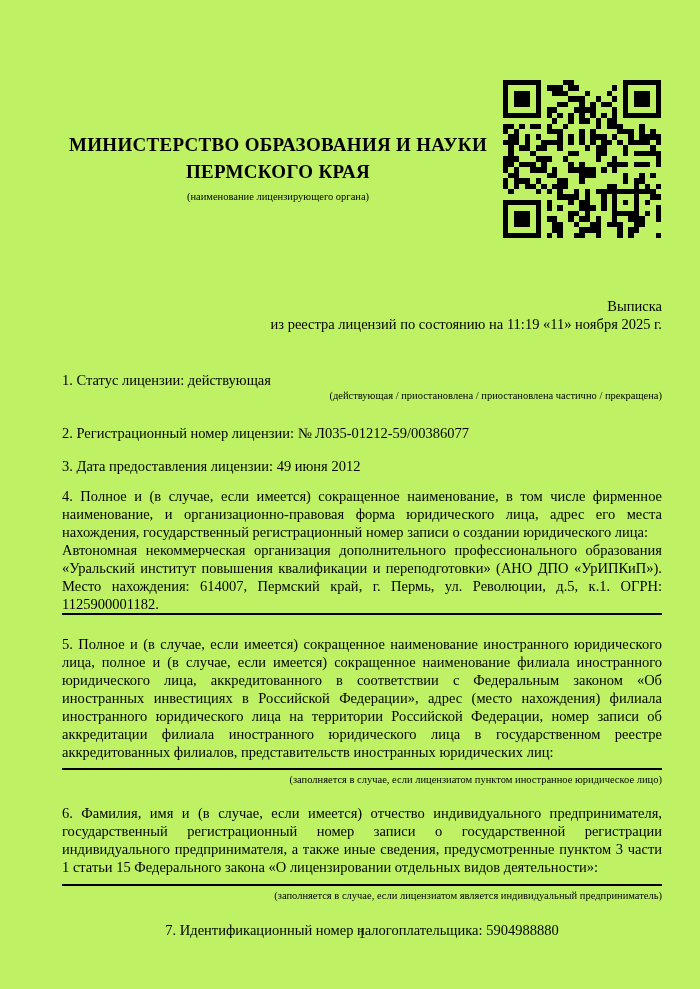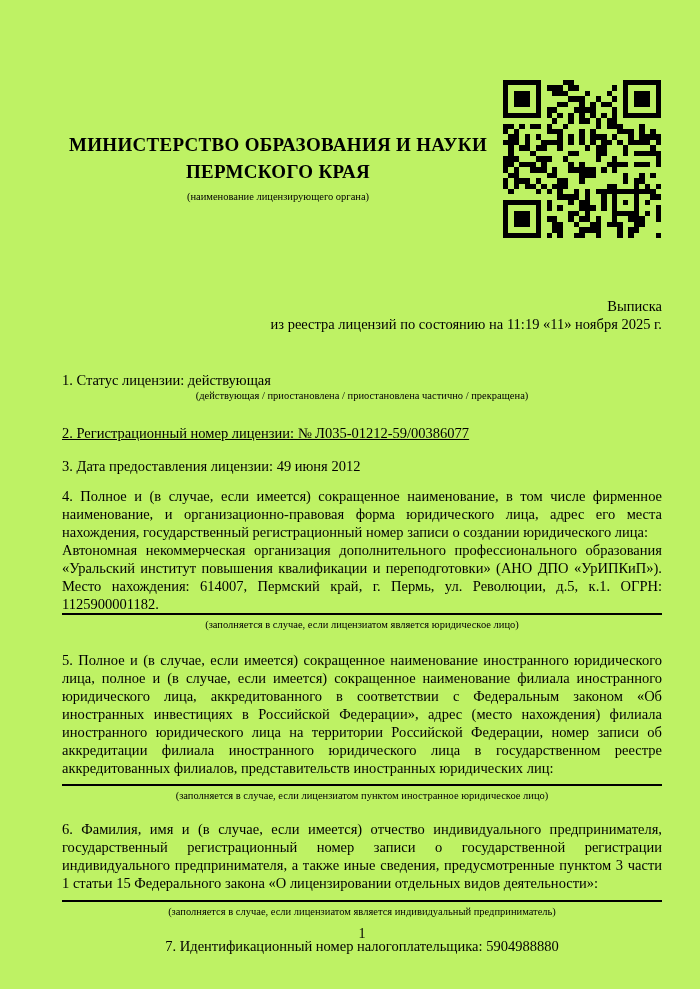--- a/index.html
+++ b/index.html
@@ -17,25 +17,25 @@
   .ministry .org-caption { font-size:10.5px; line-height:13px; margin-top:5px; }
   .doc-heading {
     position:absolute; left:62px; top:297px; width:600px; text-align:right;
     font-size:14.5px; line-height:18px;
   }
   .content {
     position:absolute; left:62px; top:364px; width:600px;
     font-size:14.5px; line-height:18px;
   }
   .just { text-align:justify; }
-  .field-caption { text-align:center; font-size:10.5px; line-height:13px; }
+  .field-caption { text-align:right; font-size:10.5px; line-height:13px; }
   .fill-line { border:none; border-top:2px solid #000; height:0; width:100%; }
   .mt7{margin-top:7px;} .mt3{margin-top:3px;} .mt8{margin-top:8px;}
   .mt12{margin-top:12px;} .mt15{margin-top:15px;} .mt18{margin-top:18px;}
-  .mt19{margin-top:19px;text-align:center;} .mt20{margin-top:20px;} .mt22{margin-top:22px;text-decoration:underline;}
+  .mt19{margin-top:19px;text-align:center;} .mt20{margin-top:20px;} .mt22{margin-top:22px;}
   .page-number {
     position:absolute; left:62px; top:926px; width:600px; text-align:center;
     font-size:14px;
   }
   .qr svg { display:block; }
 </style>
 </head>
 <body>
 
 <div class="page">
@@ -453,21 +453,20 @@
     <div class="mt7">1. Статус лицензии: действующая</div>
     <div class="field-caption">(действующая / приостановлена / приостановлена частично / прекращена)</div>
 
     <div class="mt22">2. Регистрационный номер лицензии: № Л035-01212-59/00386077</div>
 
     <div class="mt15">3. Дата предоставления лицензии: 49 июня 2012</div>
 
     <div class="just mt12">4. Полное и (в случае, если имеется) сокращенное наименование, в том числе фирменное наименование, и организационно-правовая форма юридического лица, адрес его места нахождения, государственный регистрационный номер записи о создании юридического лица:</div>
     <div class="just">Автономная некоммерческая организация дополнительного профессионального образования «Уральский институт повышения квалификации и переподготовки» (АНО ДПО «УрИПКиП»). Место нахождения: 614007, Пермский край, г. Пермь, ул. Революции, д.5, к.1. ОГРН: 1125900001182.</div>
     <div class="fill-line"></div>
-    <div class="field-caption mt3">(заполняется в случае, если лицензиатом является юридическое лицо)</div>
 
     <div class="just mt20">5. Полное и (в случае, если имеется) сокращенное наименование иностранного юридического лица, полное и (в случае, если имеется) сокращенное наименование филиала иностранного юридического лица, аккредитованного в соответствии с Федеральным законом «Об иностранных инвестициях в Российской Федерации», адрес (место нахождения) филиала иностранного юридического лица на территории Российской Федерации, номер записи об аккредитации филиала иностранного юридического лица в государственном реестре аккредитованных филиалов, представительств иностранных юридических лиц:</div>
     <div class="fill-line mt7"></div>
     <div class="field-caption mt3">(заполняется в случае, если лицензиатом пунктом иностранное юридическое лицо)</div>
 
     <div class="just mt18">6. Фамилия, имя и (в случае, если имеется) отчество индивидуального предпринимателя, государственный регистрационный номер записи о государственной регистрации индивидуального предпринимателя, а также иные сведения, предусмотренные пунктом 3 части 1 статьи 15 Федерального закона «О лицензировании отдельных видов деятельности»:</div>
     <div class="fill-line mt8"></div>
     <div class="field-caption mt3">(заполняется в случае, если лицензиатом является индивидуальный предприниматель)</div>
 
     <div class="mt19">7. Идентификационный номер налогоплательщика: 5904988880</div>

